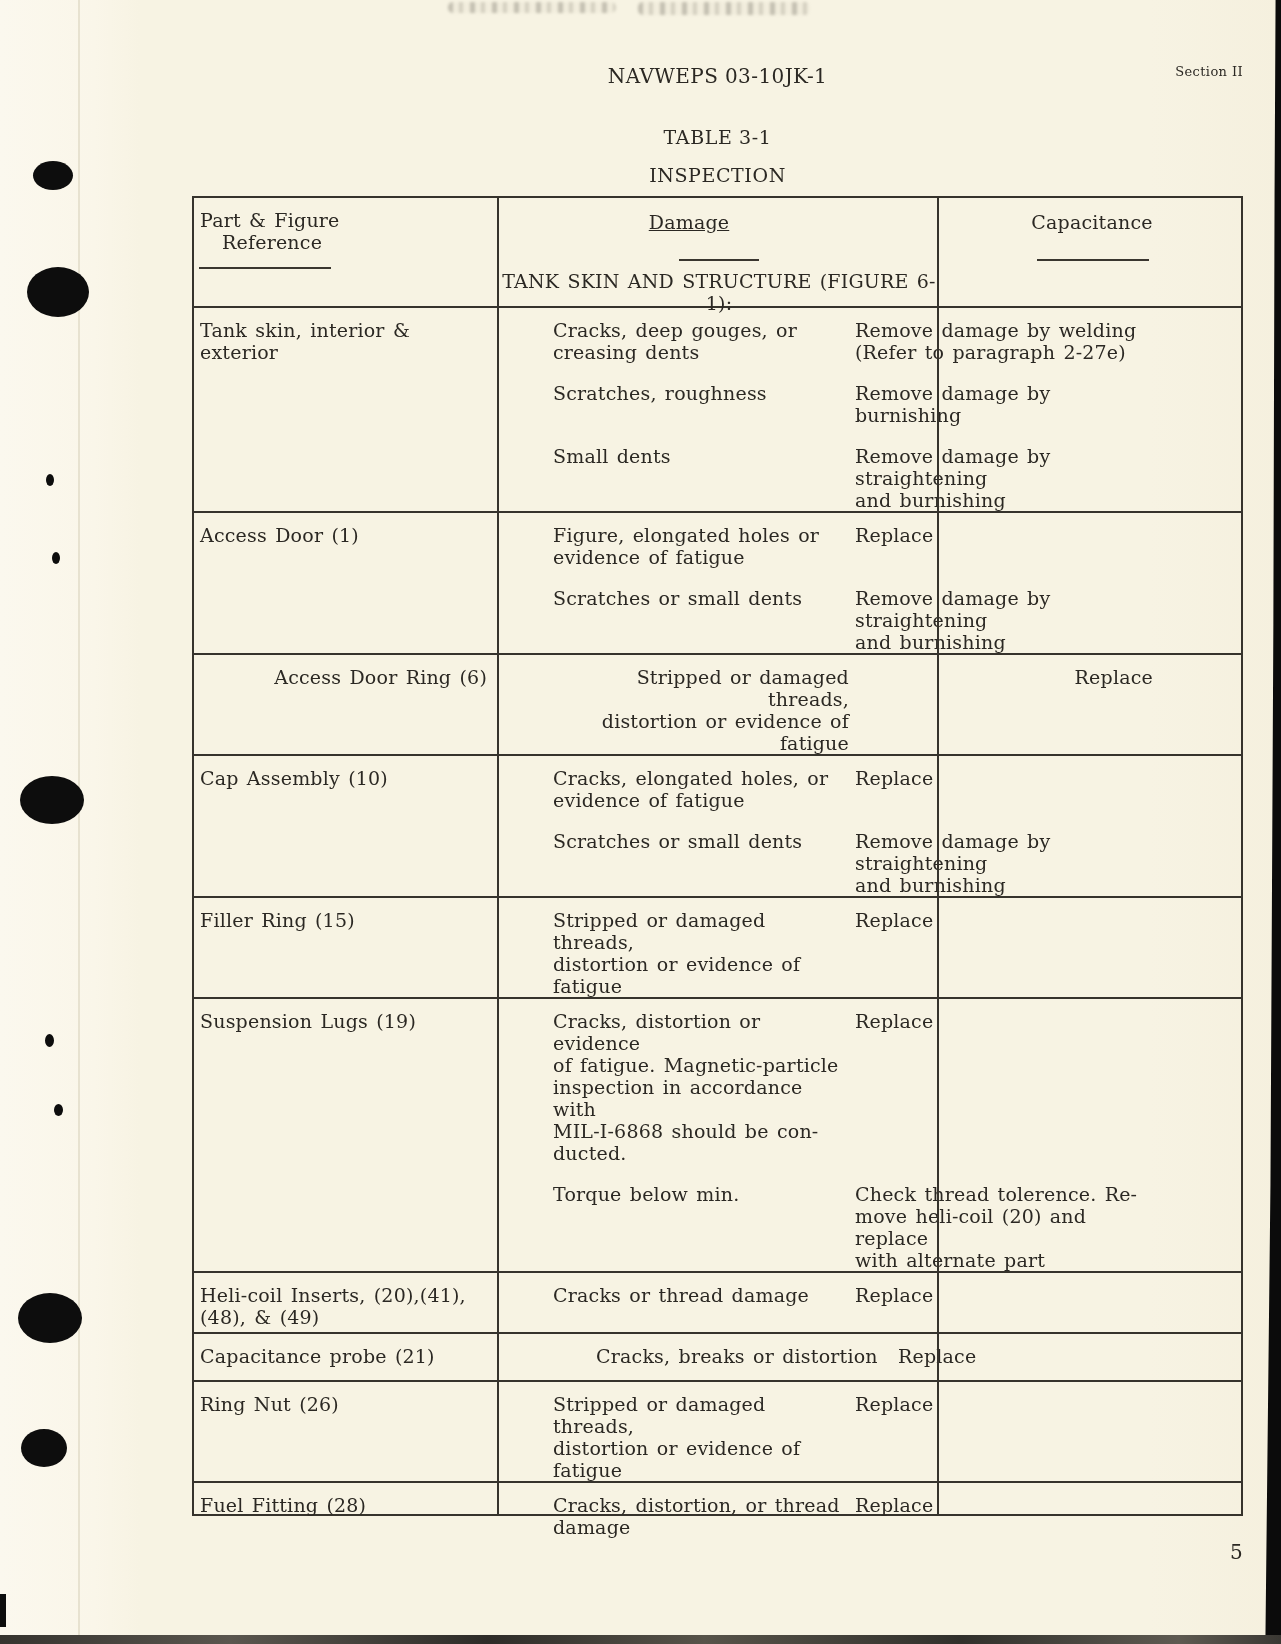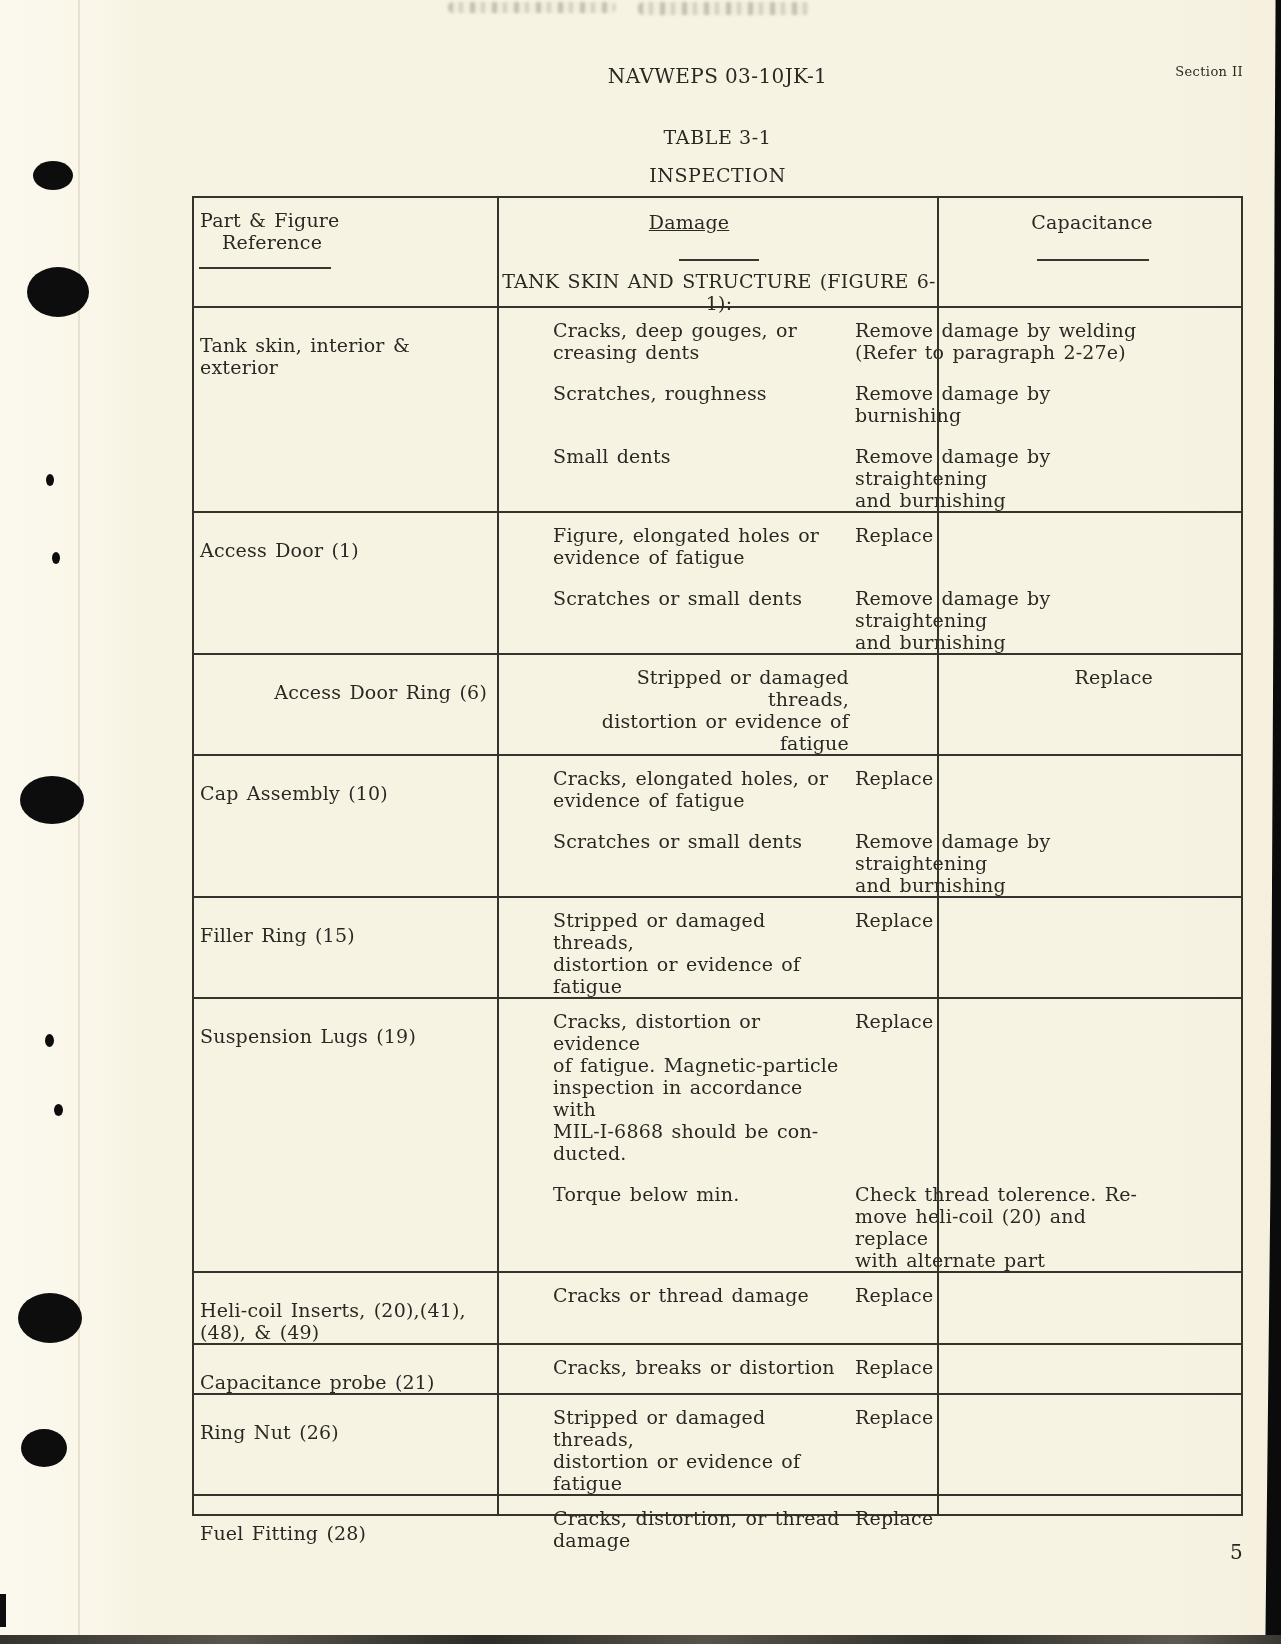--- a/index.html
+++ b/index.html
@@ -66,21 +66,21 @@
   .th-damage-rule{position:absolute;left:485px;top:61px;width:80px;border-bottom:2px solid #3a362f;}
   .th-disp{position:absolute;left:745px;top:13px;width:306px;text-align:center;}
   .th-disp-rule{position:absolute;left:843px;top:61px;width:112px;border-bottom:2px solid #3a362f;}
   .group-heading{position:absolute;left:300px;top:72px;width:450px;text-align:center;letter-spacing:.2px;}
   .trow{
     display:flex;align-items:stretch;box-sizing:border-box;
     border-top:2px solid #36332c;
   }
   .cell-part{
     width:303px;box-sizing:border-box;flex:0 0 303px;
-    padding:26px 10px 0 6px;white-space:pre-line;
+    padding:11px 10px 0 6px;white-space:pre-line;
   }
   .cell-items{flex:1 1 auto;padding-top:11px;box-sizing:border-box;}
   .pair{display:flex;margin-bottom:19px;}
   .pair:last-child{margin-bottom:0;}
   .damage{
     width:352px;flex:0 0 352px;box-sizing:border-box;
     padding-left:56px;white-space:pre-line;
   }
   .disposition{
     width:306px;flex:0 0 306px;box-sizing:border-box;
@@ -234,21 +234,21 @@
       <div class="cell-part">Heli-coil Inserts, (20),(41),
 (48), &amp; (49)</div>
       <div class="cell-items">
         <div class="pair">
           <div class="damage">Cracks or thread damage</div>
           <div class="disposition">Replace</div>
         </div>
       </div>
     </div>
 
-    <div class="trow" style="min-height:48px;">
+    <div class="trow" style="min-height:48px;gap:43px;">
       <div class="cell-part">Capacitance probe (21)</div>
       <div class="cell-items">
         <div class="pair">
           <div class="damage">Cracks, breaks or distortion</div>
           <div class="disposition">Replace</div>
         </div>
       </div>
     </div>
 
     <div class="trow" style="min-height:76px;">

